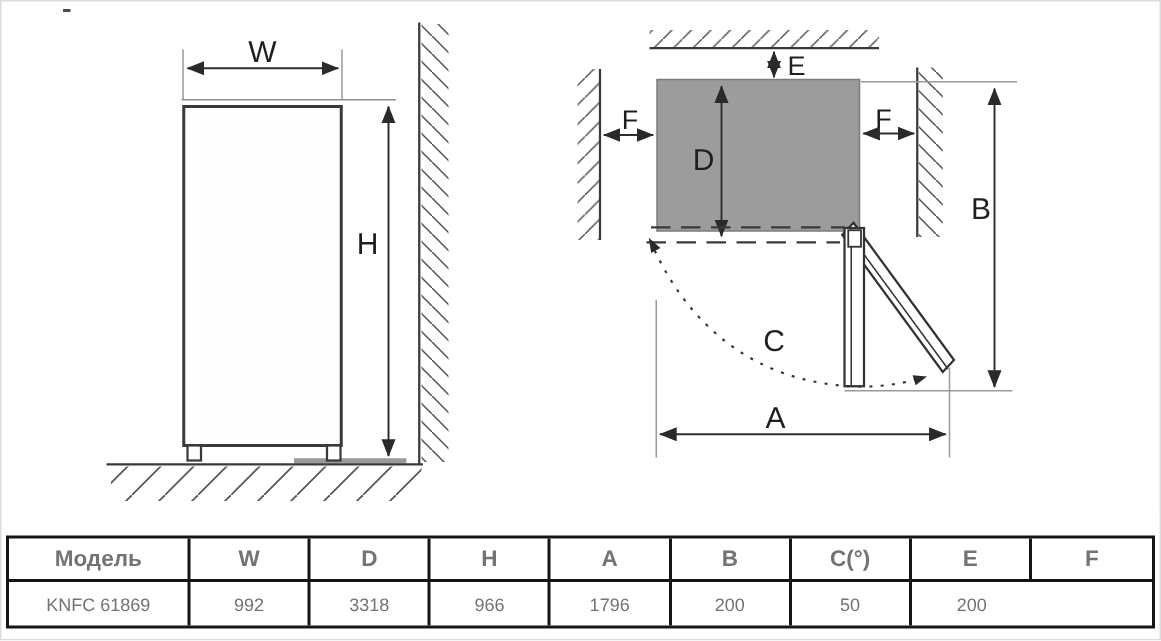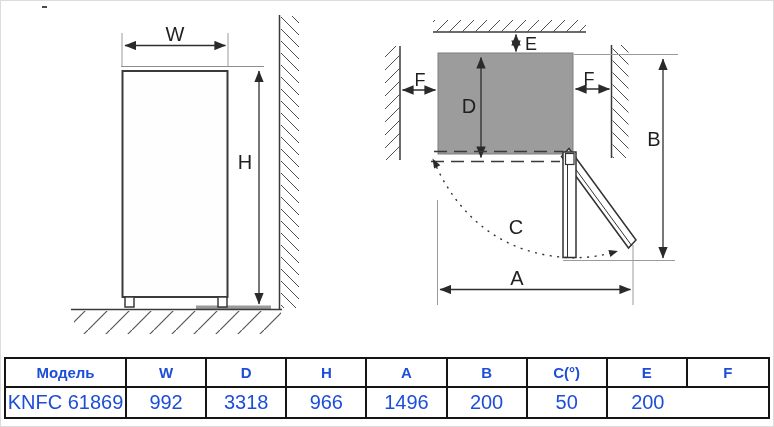--- a/index.html
+++ b/index.html
@@ -7,30 +7,30 @@
     position:relative;width:774px;height:427px;background:#ffffff;
     box-shadow:inset 0 0 0 1px #dcdcdc;overflow:hidden;
     font-family:"Liberation Sans",sans-serif;
   }
   #diagram-svg{position:absolute;left:0;top:0;}
   .dim-label{font-family:"Liberation Sans",sans-serif;font-size:20px;fill:#1f1f1f;}
   .dim-label.small{font-size:18px;}
   
   .spec-table{
     position:absolute;left:4px;top:357px;width:762px;
-    border:2px solid #151515;background:#fff;color:#1d4ed8;
+    border:2px solid #151515;background:#fff;color:#737373;
   }
   .t-row{display:grid;grid-template-columns:121px repeat(8,1fr);}
   .t-row.header{border-bottom:2px solid #151515;}
   .t-cell{
     border-right:2px solid #151515;height:27px;
     display:flex;align-items:center;justify-content:center;
     font-size:15px;font-weight:bold;
   }
-  .t-row.data .t-cell{height:29px;font-weight:normal;font-size:20px;}
+  .t-row.data .t-cell{height:29px;font-weight:normal;font-size:12px;}
   .t-cell:last-child{border-right:none;}
   .artifact{position:absolute;left:42px;top:6px;width:5px;height:2px;background:#4c4c4c;}
 </style>
 </head>
 <body>
 
 <div id="screen">
 
   <div class="artifact"></div>
 
@@ -135,20 +135,20 @@
       <div class="t-cell">B</div>
       <div class="t-cell">C(°)</div>
       <div class="t-cell">E</div>
       <div class="t-cell">F</div>
     </div>
     <div class="t-row data">
       <div class="t-cell">KNFC 61869</div>
       <div class="t-cell">992</div>
       <div class="t-cell">3318</div>
       <div class="t-cell">966</div>
-      <div class="t-cell">1496</div>
+      <div class="t-cell">1796</div>
       <div class="t-cell">200</div>
       <div class="t-cell">50</div>
       <div class="t-cell">200</div>
     </div>
   </div>
 
 </div>
 
 </body></html>

